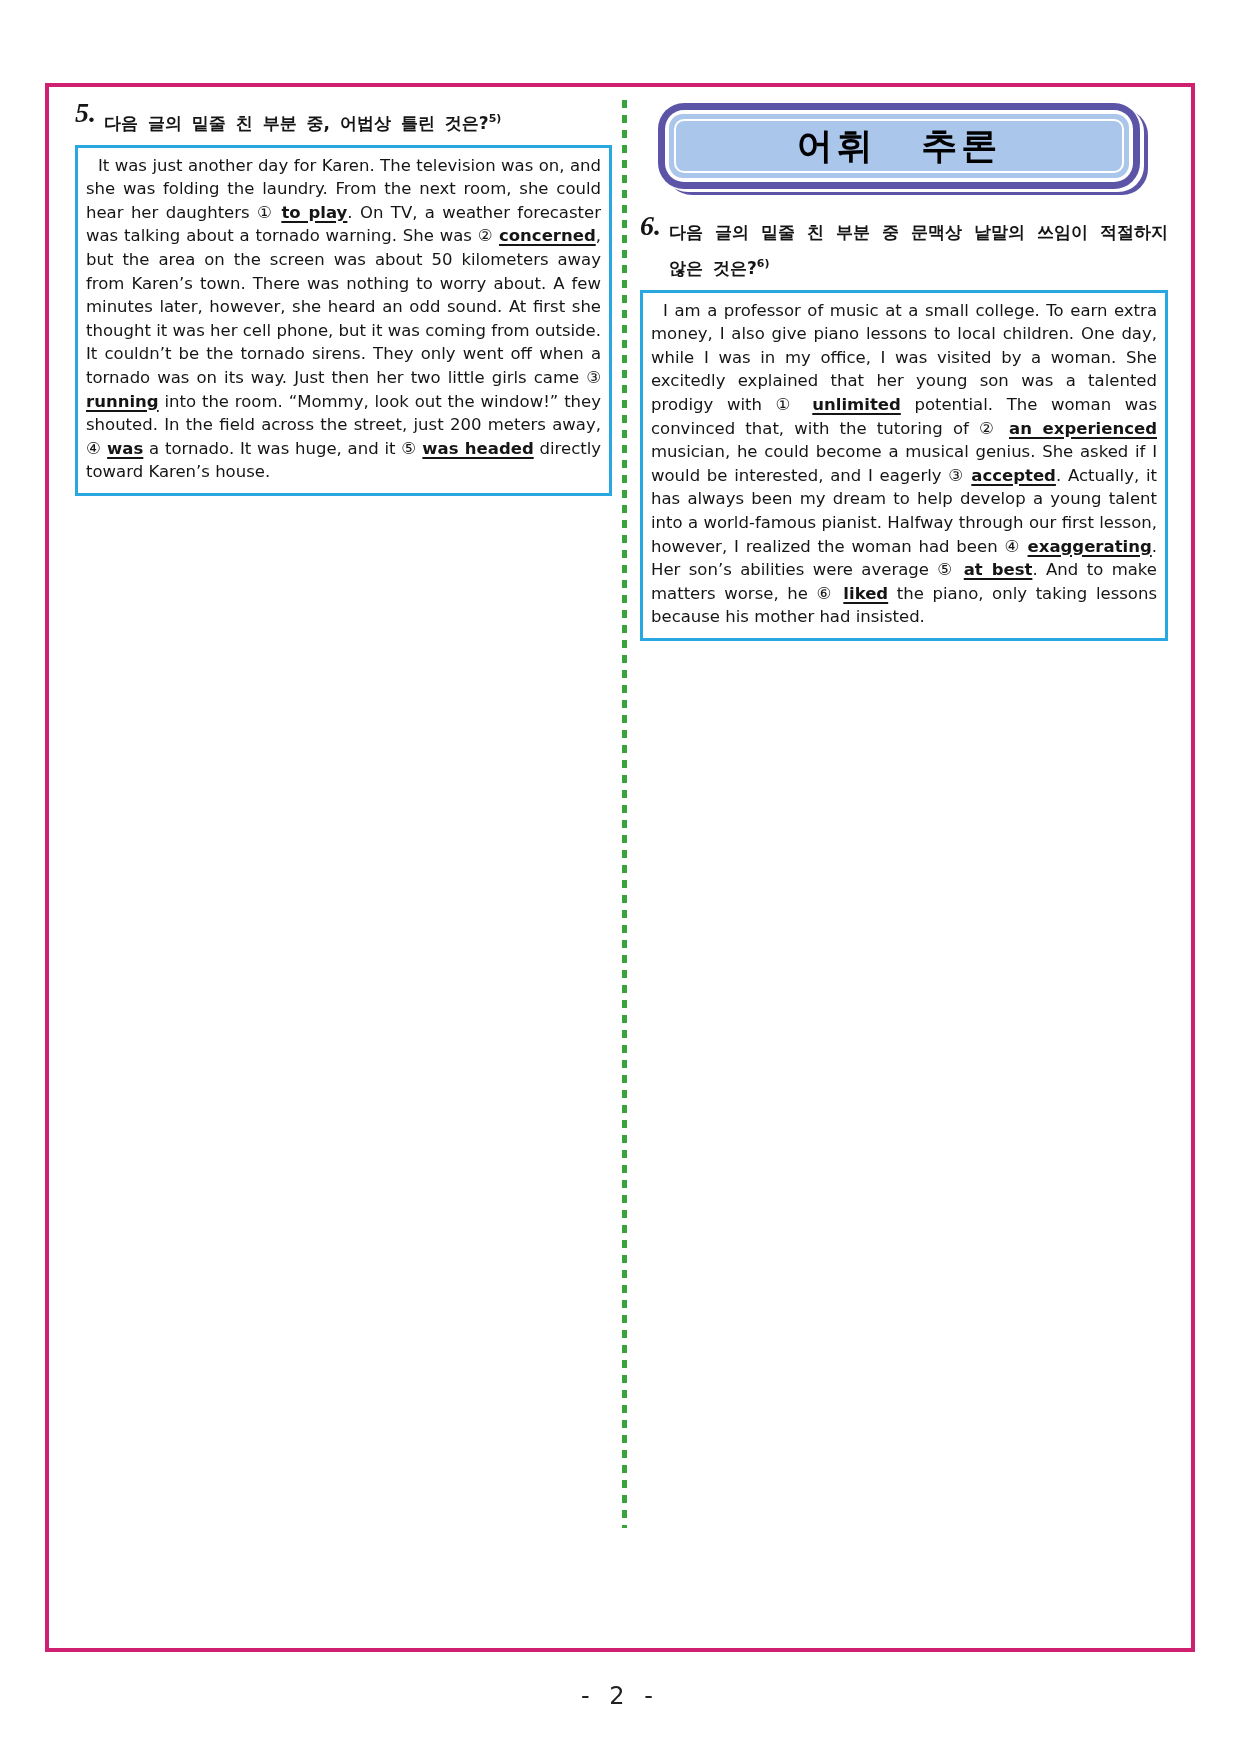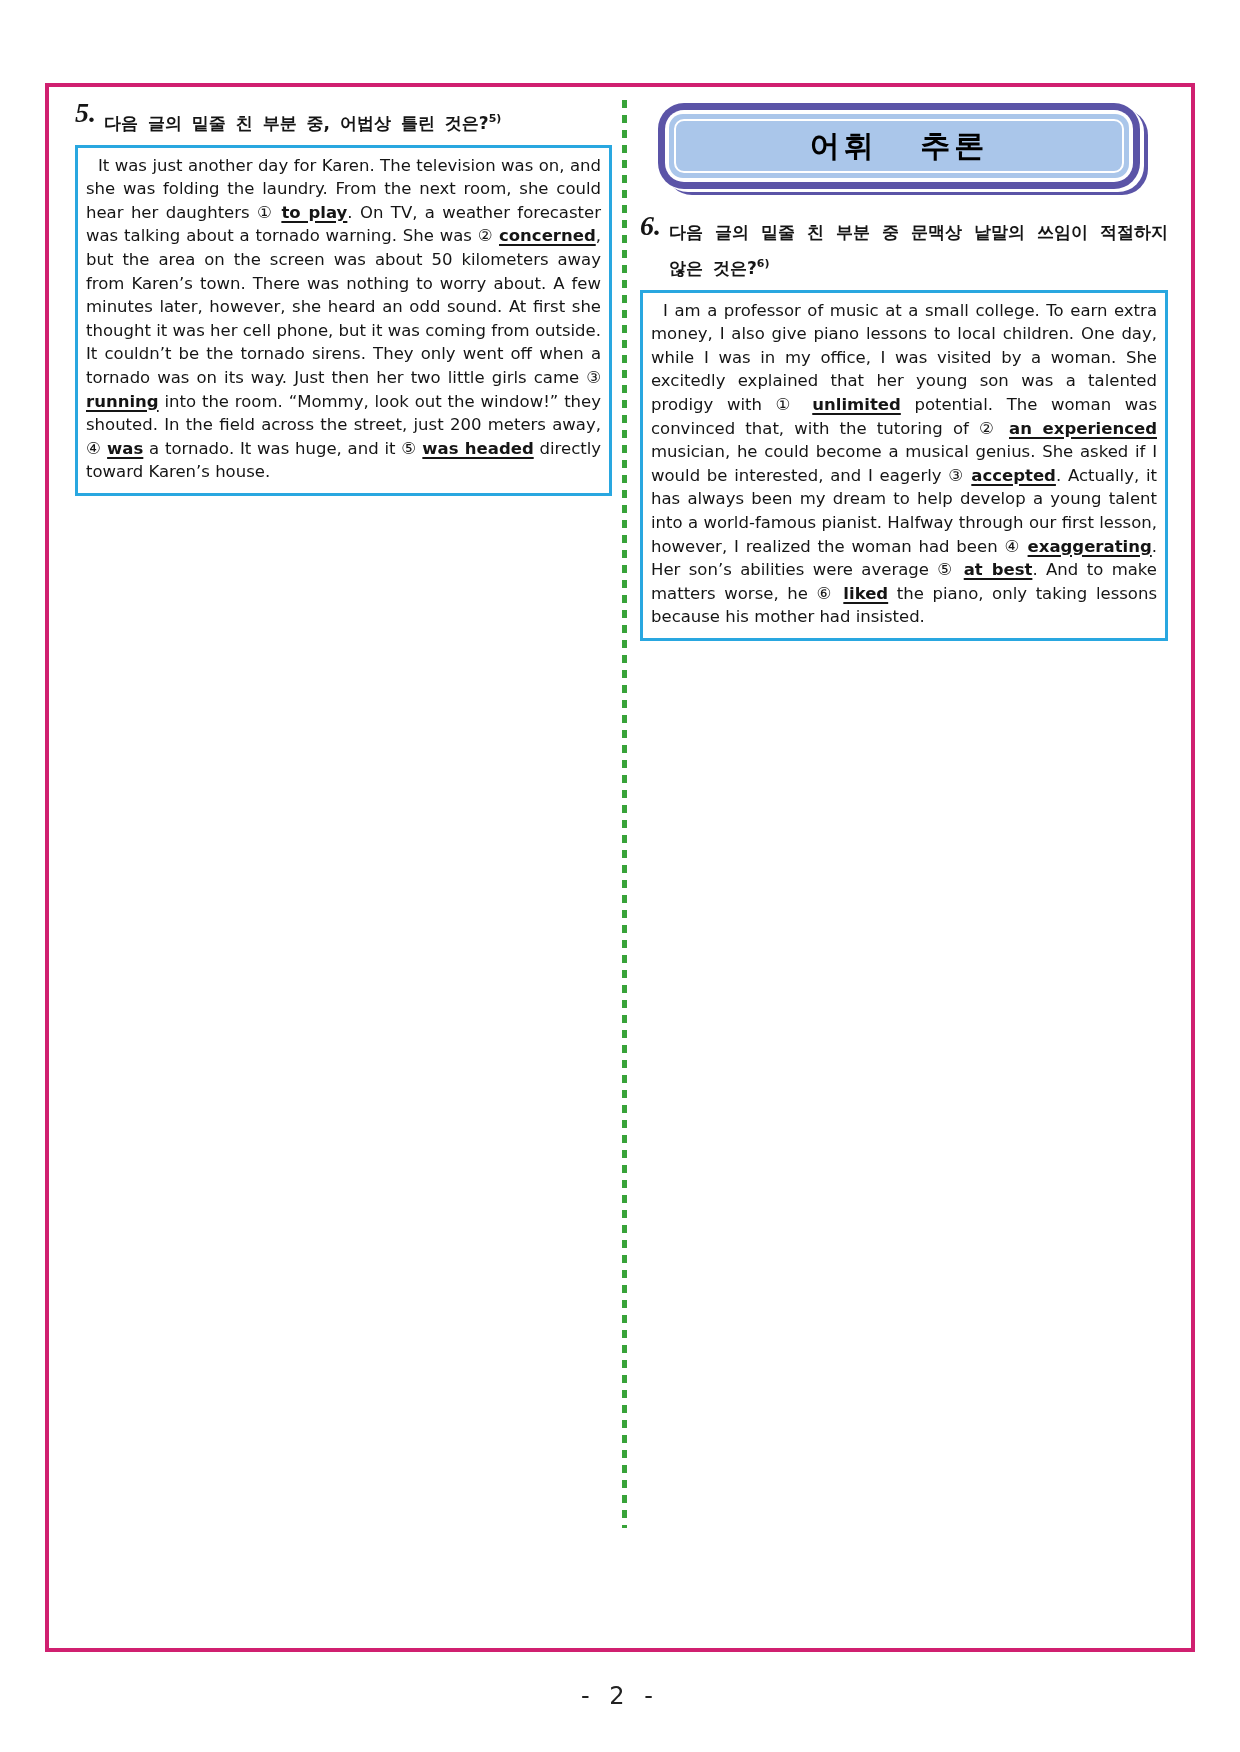--- a/index.html
+++ b/index.html
@@ -53,21 +53,21 @@
   .badge-blue {
     background:var(--badge-fill,#aac6ea); border-radius:14px;
     position:relative; height:64px;
     display:flex; align-items:center; justify-content:center;
   }
   .badge-blue::after {
     content:""; position:absolute; inset:5px;
     border:2px solid #ffffff; border-radius:10px; pointer-events:none;
   }
   .badge-title {
-    font-size:30px; font-weight:bold; color:#000;
+    font-size:36px; font-weight:bold; color:#000;
     letter-spacing:4px; word-spacing:28px; z-index:1;
   }
   .q6-block { margin-top:0; }
   .page-number {
     position:absolute; left:0; right:0; top:1682px; text-align:center;
     font-size:24px; letter-spacing:6px; color:#222;
   }
 </style>
 </head>
 <body>

